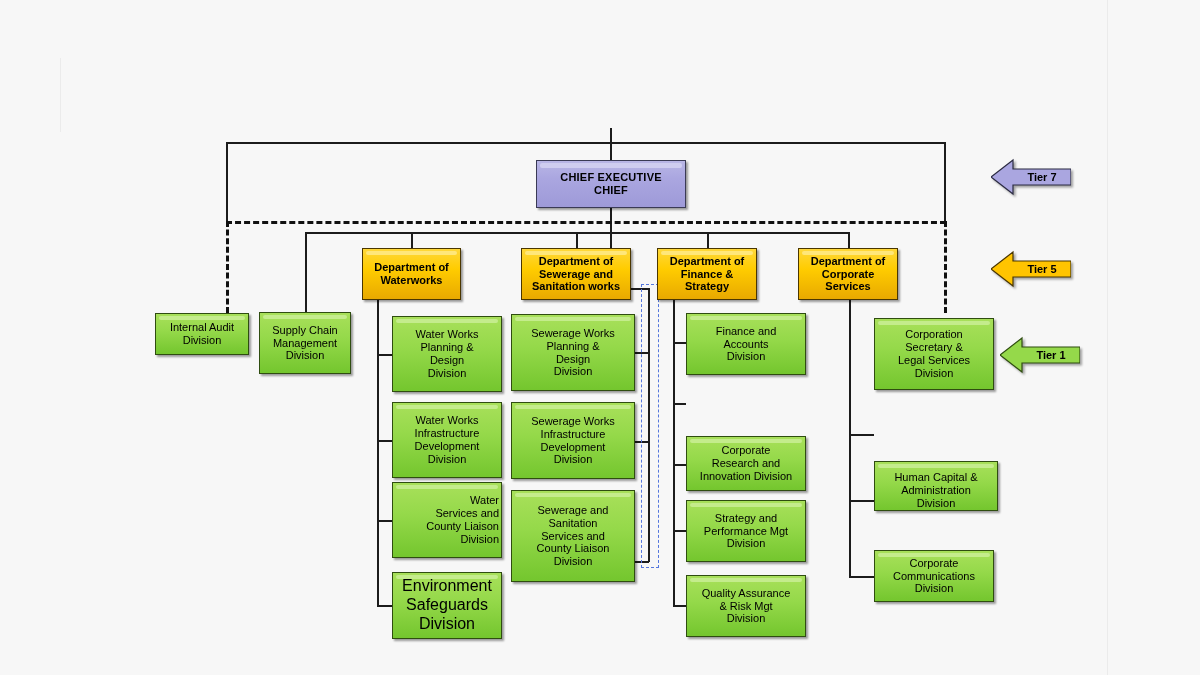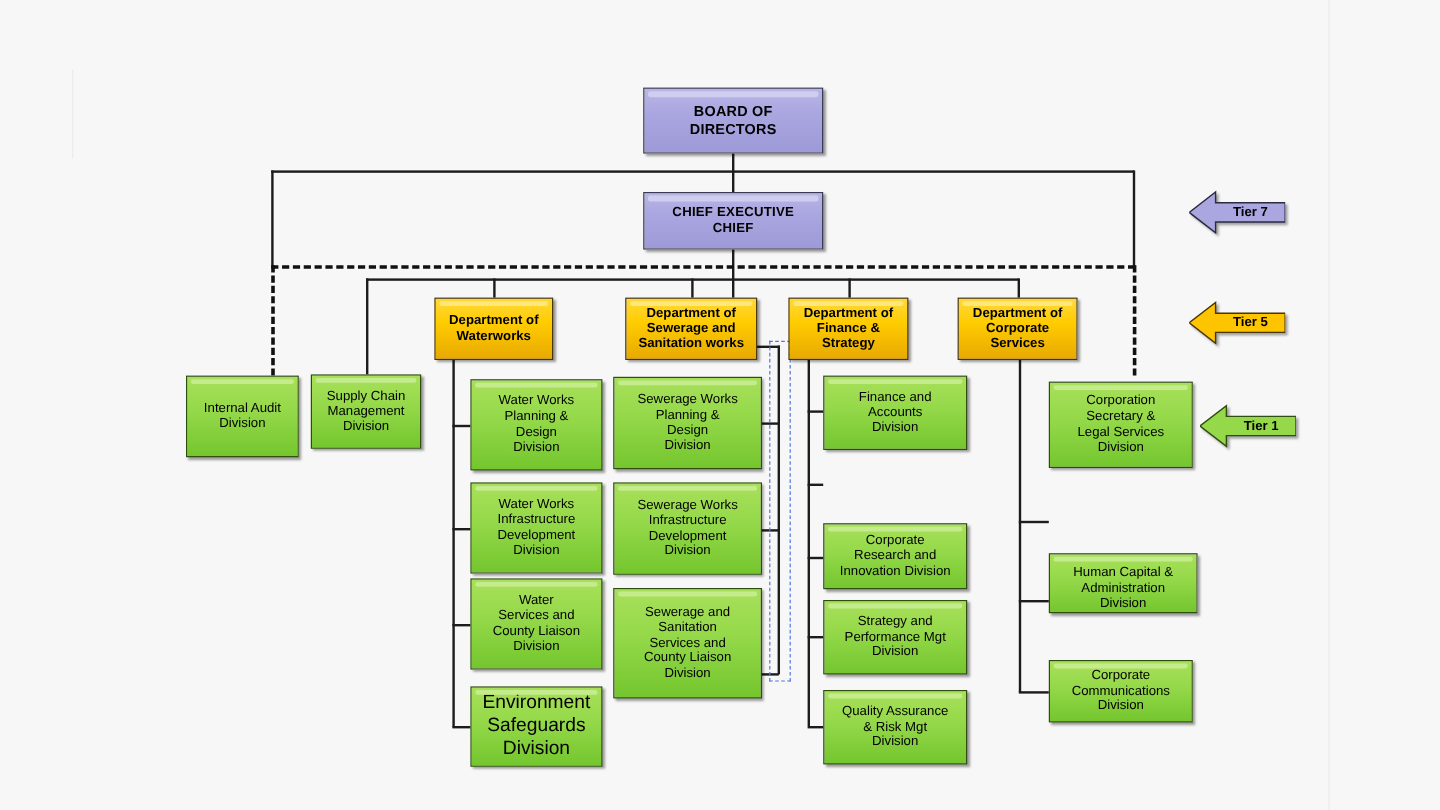--- a/index.html
+++ b/index.html
@@ -131,29 +131,26 @@
   <div class="ln lnh" style="left:673px;top:403px;width:13px;"></div>
   <div class="ln lnh" style="left:673px;top:464px;width:13px;"></div>
   <div class="ln lnh" style="left:673px;top:530px;width:13px;"></div>
   <div class="ln lnh" style="left:673px;top:605px;width:13px;"></div>
 
   <div class="ln lnv" style="left:849px;top:300px;height:277px;"></div>
   <div class="ln lnh" style="left:849px;top:434px;width:25px;"></div>
   <div class="ln lnh" style="left:849px;top:500px;width:25px;"></div>
   <div class="ln lnh" style="left:849px;top:576px;width:25px;"></div>
 
-  <div class="box purple" style="left:536px;top:73px;width:150px;height:55px;font-size:12px;">
-    <span class="lbl"><span>BOARD OF</span><br><span>DIRECTORS</span></span>
-  </div>
 
   <div class="box purple" style="left:536px;top:160px;width:150px;height:48px;font-size:11px;">
     <span class="lbl"><span>CHIEF EXECUTIVE</span><br><span>CHIEF</span></span>
   </div>
 
-  <div class="box green" style="left:155px;top:313px;width:94px;height:68px;font-size:11px;justify-content:center;">
+  <div class="box green" style="left:155px;top:313px;width:94px;height:42px;font-size:11px;justify-content:center;">
     <span class="lbl ml">Internal Audit<br>Division</span>
   </div>
 
   <div class="box green" style="left:259px;top:312px;width:92px;height:62px;font-size:11px;">
     <span class="lbl ml">Supply Chain<br>Management<br>Division</span>
   </div>
 
   <div class="box gold" style="left:362px;top:248px;width:99px;height:52px;font-size:11px;">
     <span class="lbl ml">Department of<br>Waterworks</span>
   </div>
@@ -169,21 +166,21 @@
   <div class="box gold" style="left:798px;top:248px;width:100px;height:52px;font-size:11px;">
     <span class="lbl ml">Department of<br>Corporate<br>Services</span>
   </div>
 
   <div class="box green" style="left:392px;top:316px;width:110px;height:76px;font-size:11px;">
     <span class="lbl ml">Water Works<br>Planning &amp;<br>Design<br>Division</span>
   </div>
   <div class="box green" style="left:392px;top:402px;width:110px;height:76px;font-size:11px;">
     <span class="lbl ml">Water Works<br>Infrastructure<br>Development<br>Division</span>
   </div>
-  <div class="box green" style="left:392px;top:482px;width:110px;height:76px;font-size:11px;">
+  <div class="box green" style="left:392px;top:482px;width:110px;height:76px;font-size:11px;text-align:right;">
     <span class="lbl ml">Water<br>Services and<br>County Liaison<br>Division</span>
   </div>
   <div class="box green" style="left:392px;top:572px;width:110px;height:67px;font-size:16px;">
     <span class="lbl ml">Environment<br>Safeguards<br>Division</span>
   </div>
 
   <div class="box green" style="left:511px;top:314px;width:124px;height:77px;font-size:11px;">
     <span class="lbl ml">Sewerage Works<br>Planning &amp;<br>Design<br>Division</span>
   </div>
   <div class="box green" style="left:511px;top:402px;width:124px;height:77px;font-size:11px;">

